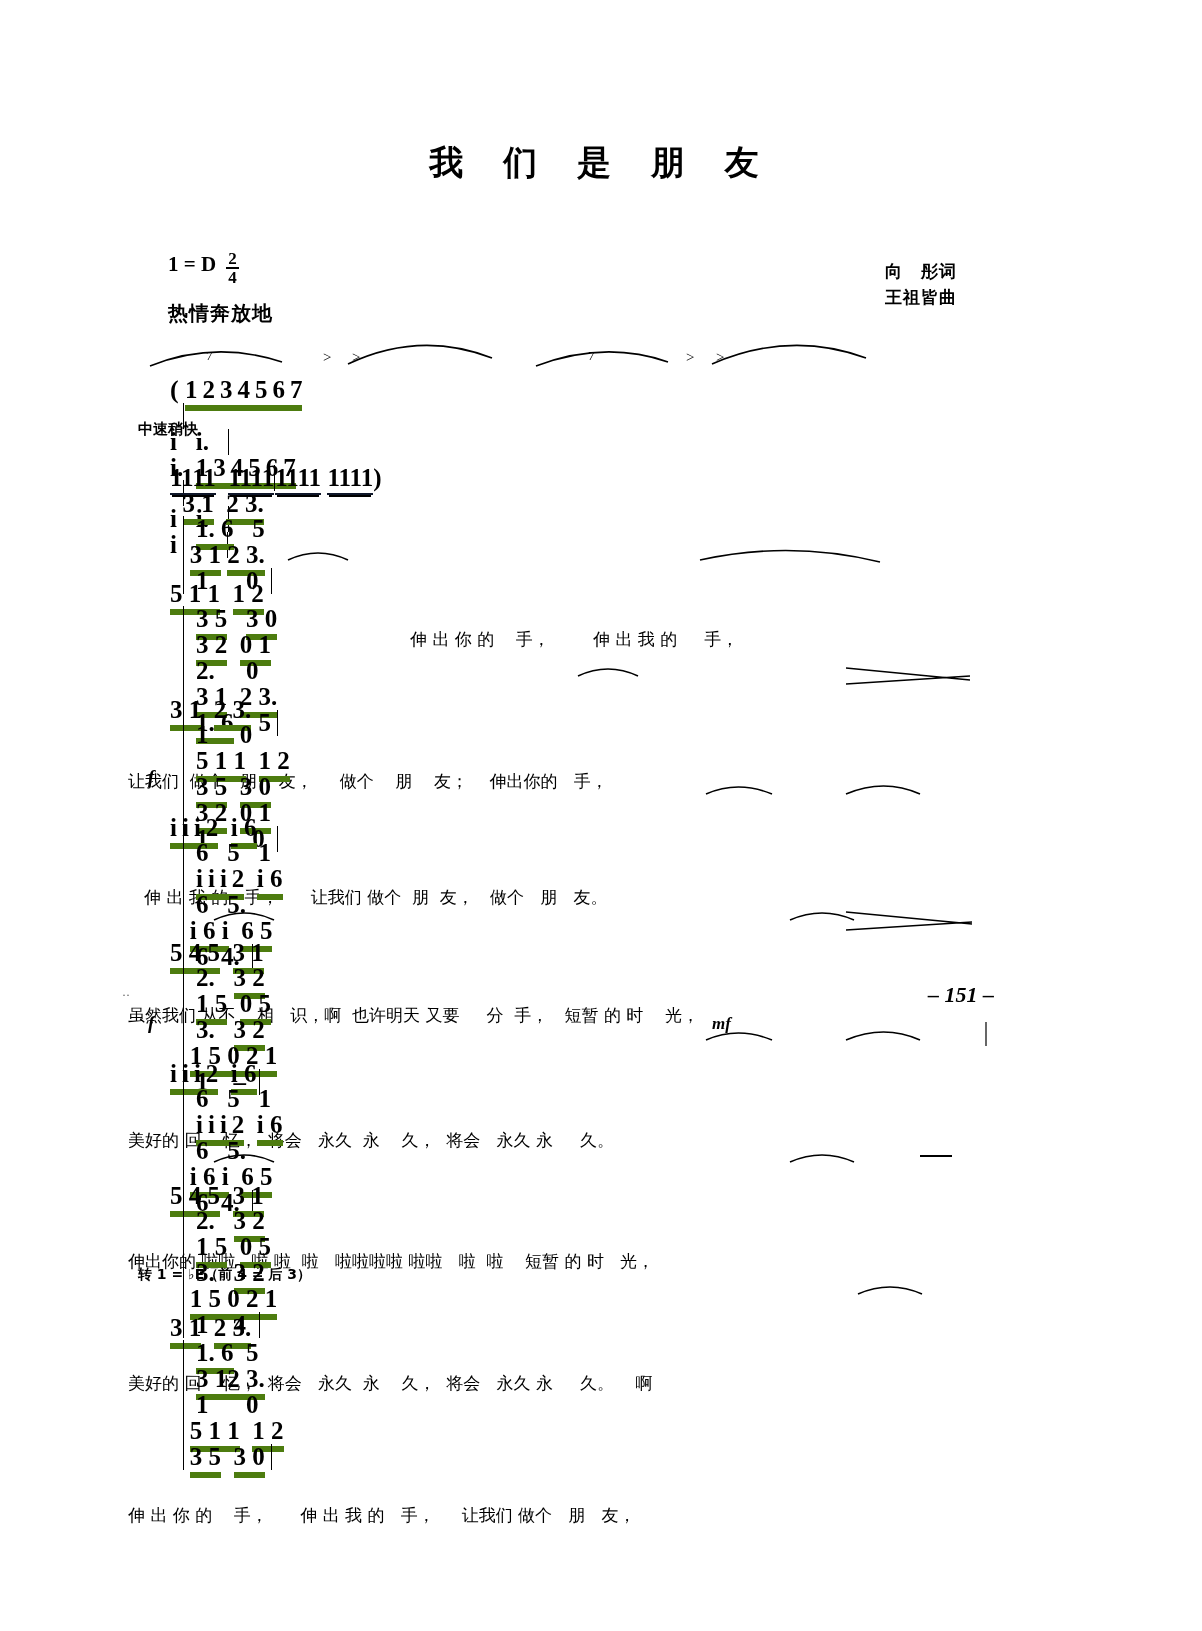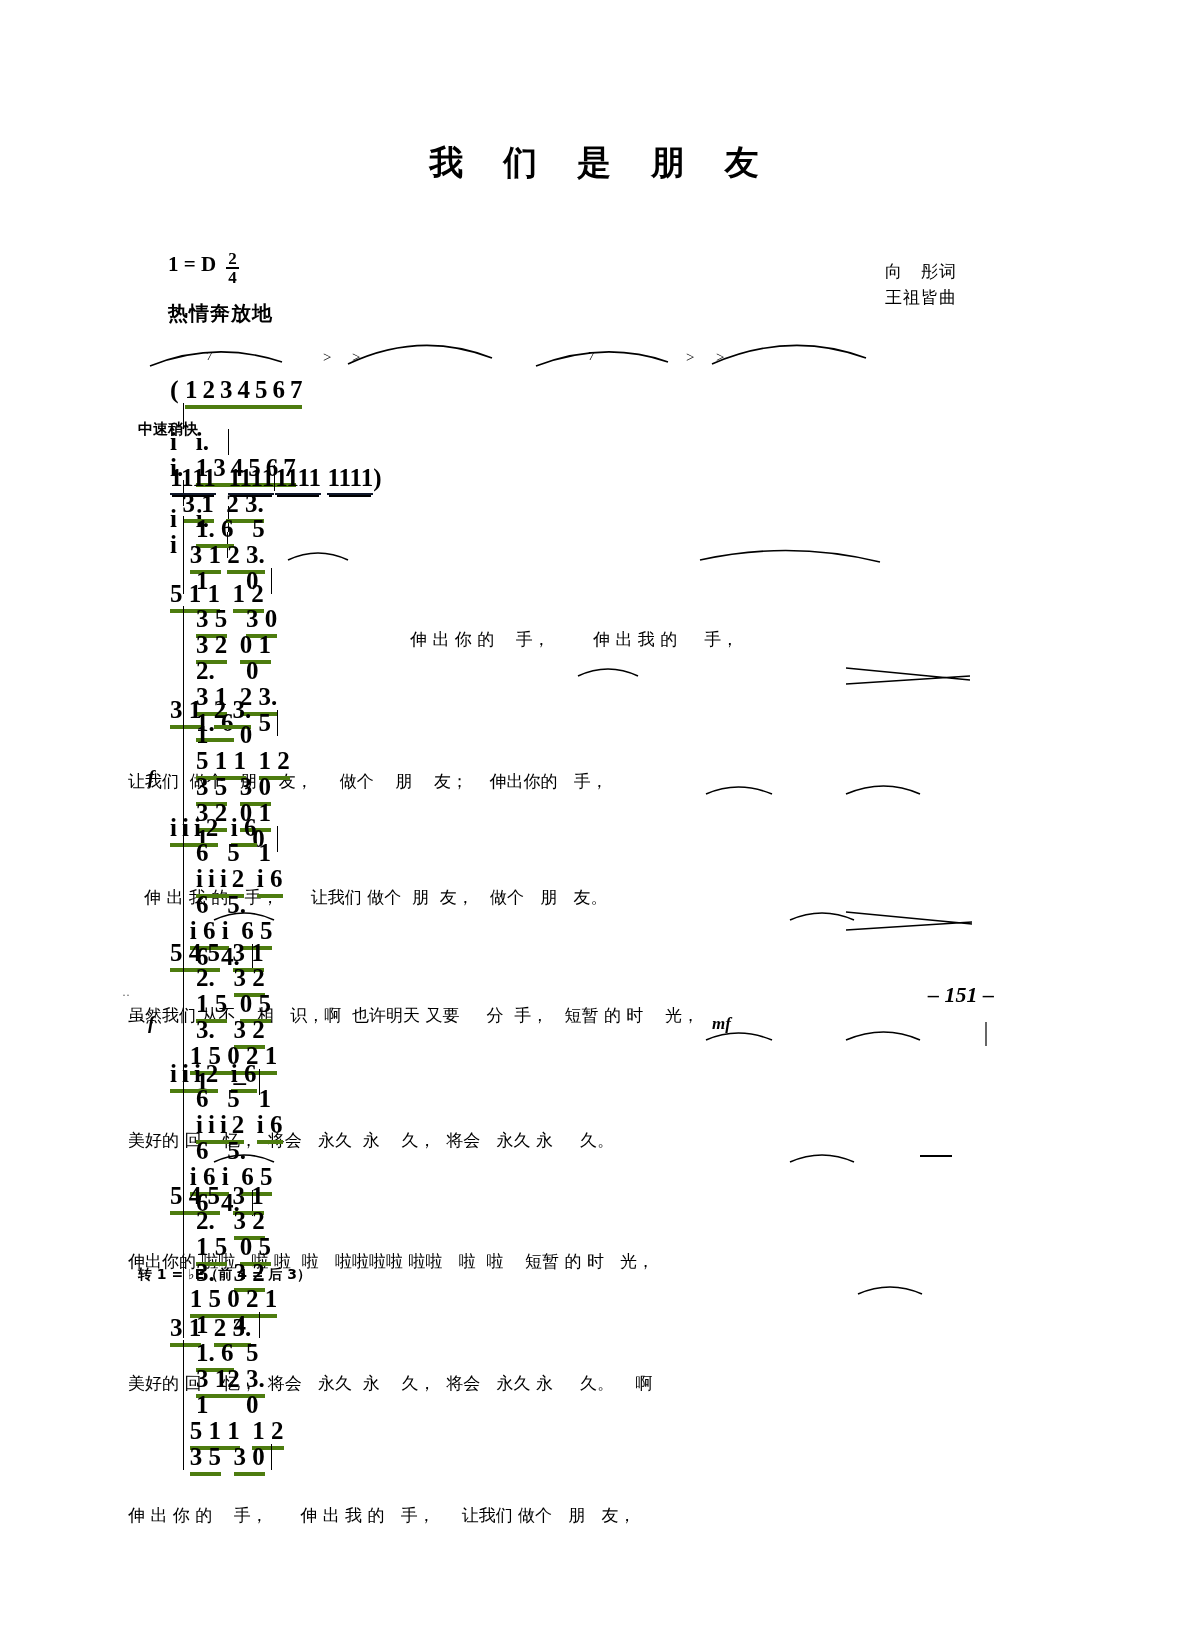--- a/index.html
+++ b/index.html
@@ -64,21 +64,21 @@
     font-size: 20px;
     font-weight: 700;
     font-family: Liberation Mono, monospace;
     letter-spacing: 1px;
   }
   .credits {
     position: absolute;
     right: 245px;
     top: 258px;
     font-size: 17px;
-    font-weight: 400;
+    font-weight: 700;
     font-family: "DejaVu Serif", serif;
     line-height: 1.55;
     text-align: left;
     letter-spacing: 1px;
   }
 
   
   .system {
     position: absolute;
     left: 120px;
@@ -118,21 +118,21 @@
     margin-top: 9px;
   }
   .barline {
     display: inline-block;
     width: 1px;
     background: #000;
     height: 26px;
     vertical-align: -5px;
   }
   
-  .beam1 { border-bottom: 4px solid #4d7c0f; padding-bottom: 2px; }
+  .beam1 { border-bottom: 6px solid #4d7c0f; padding-bottom: 2px; }
   .beam2 { border-bottom: 2px solid #0f172a; padding-bottom: 2px; box-shadow: 0 4px 0 -2px #000; }
 
   .pagenum {
     position: absolute;
     right: 208px;
     bottom: 200px;
     font-family: "Liberation Serif", serif;
     font-style: italic;
     font-weight: 700;
     font-size: 22px;

